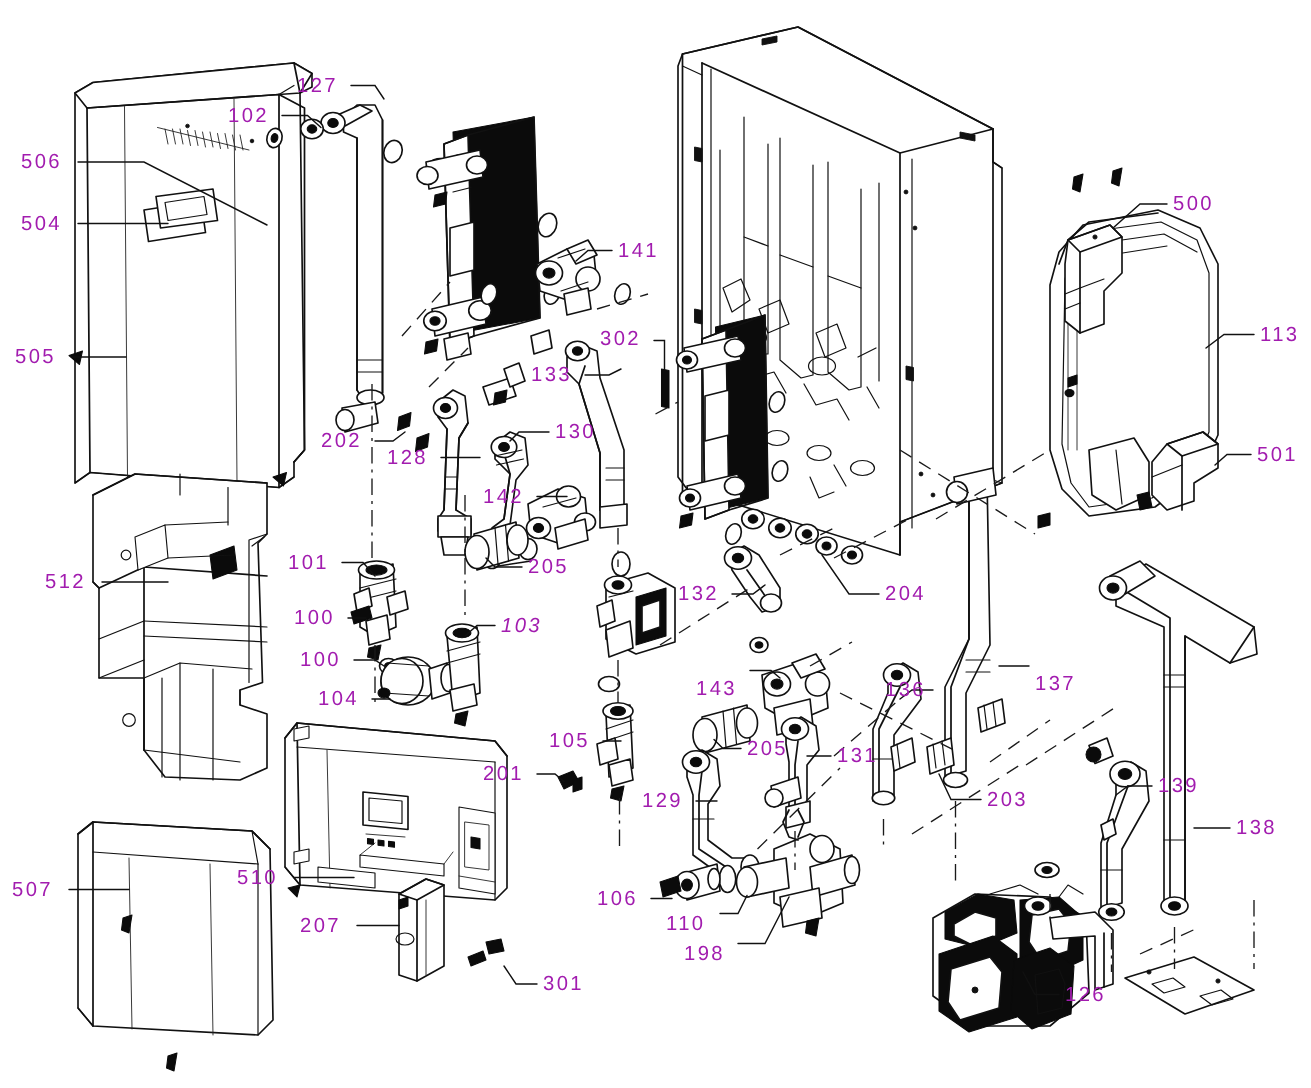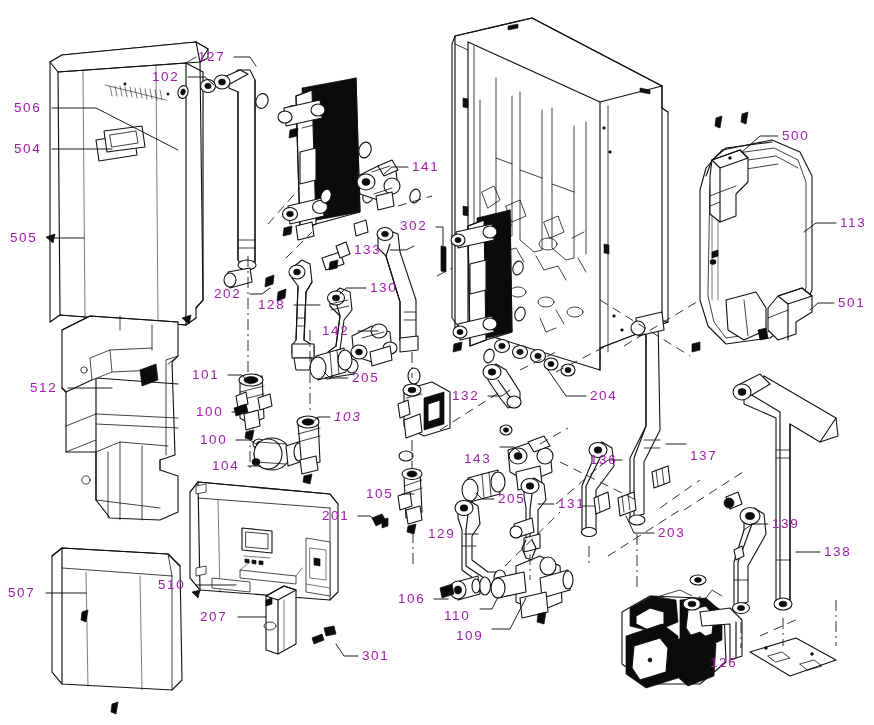--- a/index.html
+++ b/index.html
@@ -737,21 +737,21 @@
     <span class="callout-label" style="left:200px; top:433px;">100</span>
     <span class="callout-label" style="left:212px; top:459px;">104</span>
     <span class="callout-label" style="left:334px; top:410px;font-style:italic;">103</span>
     <span class="callout-label" style="left:366px; top:487px;">105</span>
     <span class="callout-label" style="left:322px; top:509px;">201</span>
     <span class="callout-label" style="left:158px; top:578px;">510</span>
     <span class="callout-label" style="left:200px; top:610px;">207</span>
     <span class="callout-label" style="left:362px; top:649px;">301</span>
     <span class="callout-label" style="left:398px; top:592px;">106</span>
     <span class="callout-label" style="left:444px; top:609px;">110</span>
-    <span class="callout-label" style="left:456px; top:629px;">109</span>
+    <span class="callout-label" style="left:456px; top:629px;">198</span>
     <span class="callout-label" style="left:428px; top:527px;">129</span>
     <span class="callout-label" style="left:464px; top:452px;">143</span>
     <span class="callout-label" style="left:498px; top:492px;">205</span>
     <span class="callout-label" style="left:558px; top:497px;">131</span>
     <span class="callout-label" style="left:452px; top:389px;">132</span>
     <span class="callout-label" style="left:590px; top:389px;">204</span>
     <span class="callout-label" style="left:590px; top:453px;">136</span>
     <span class="callout-label" style="left:690px; top:437px;margin-top:12px;">137</span>
     <span class="callout-label" style="left:658px; top:526px;">203</span>
     <span class="callout-label" style="left:772px; top:517px;">139</span>

